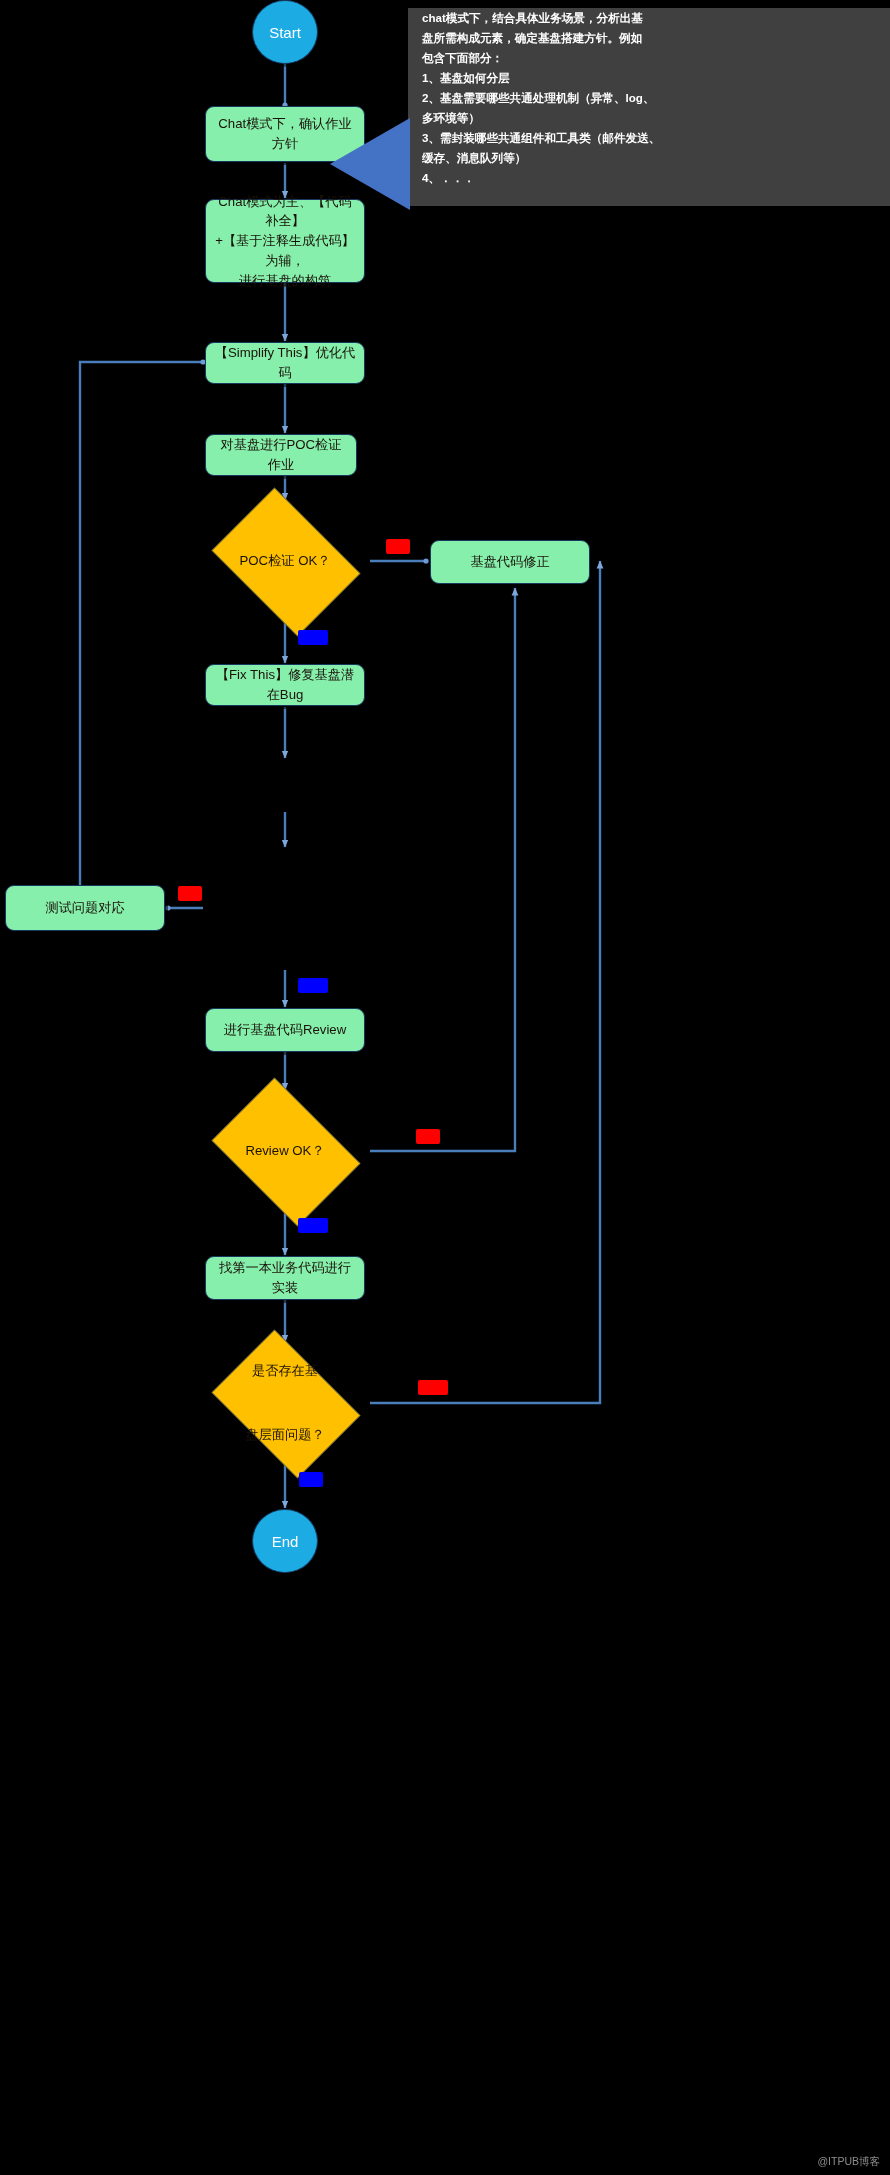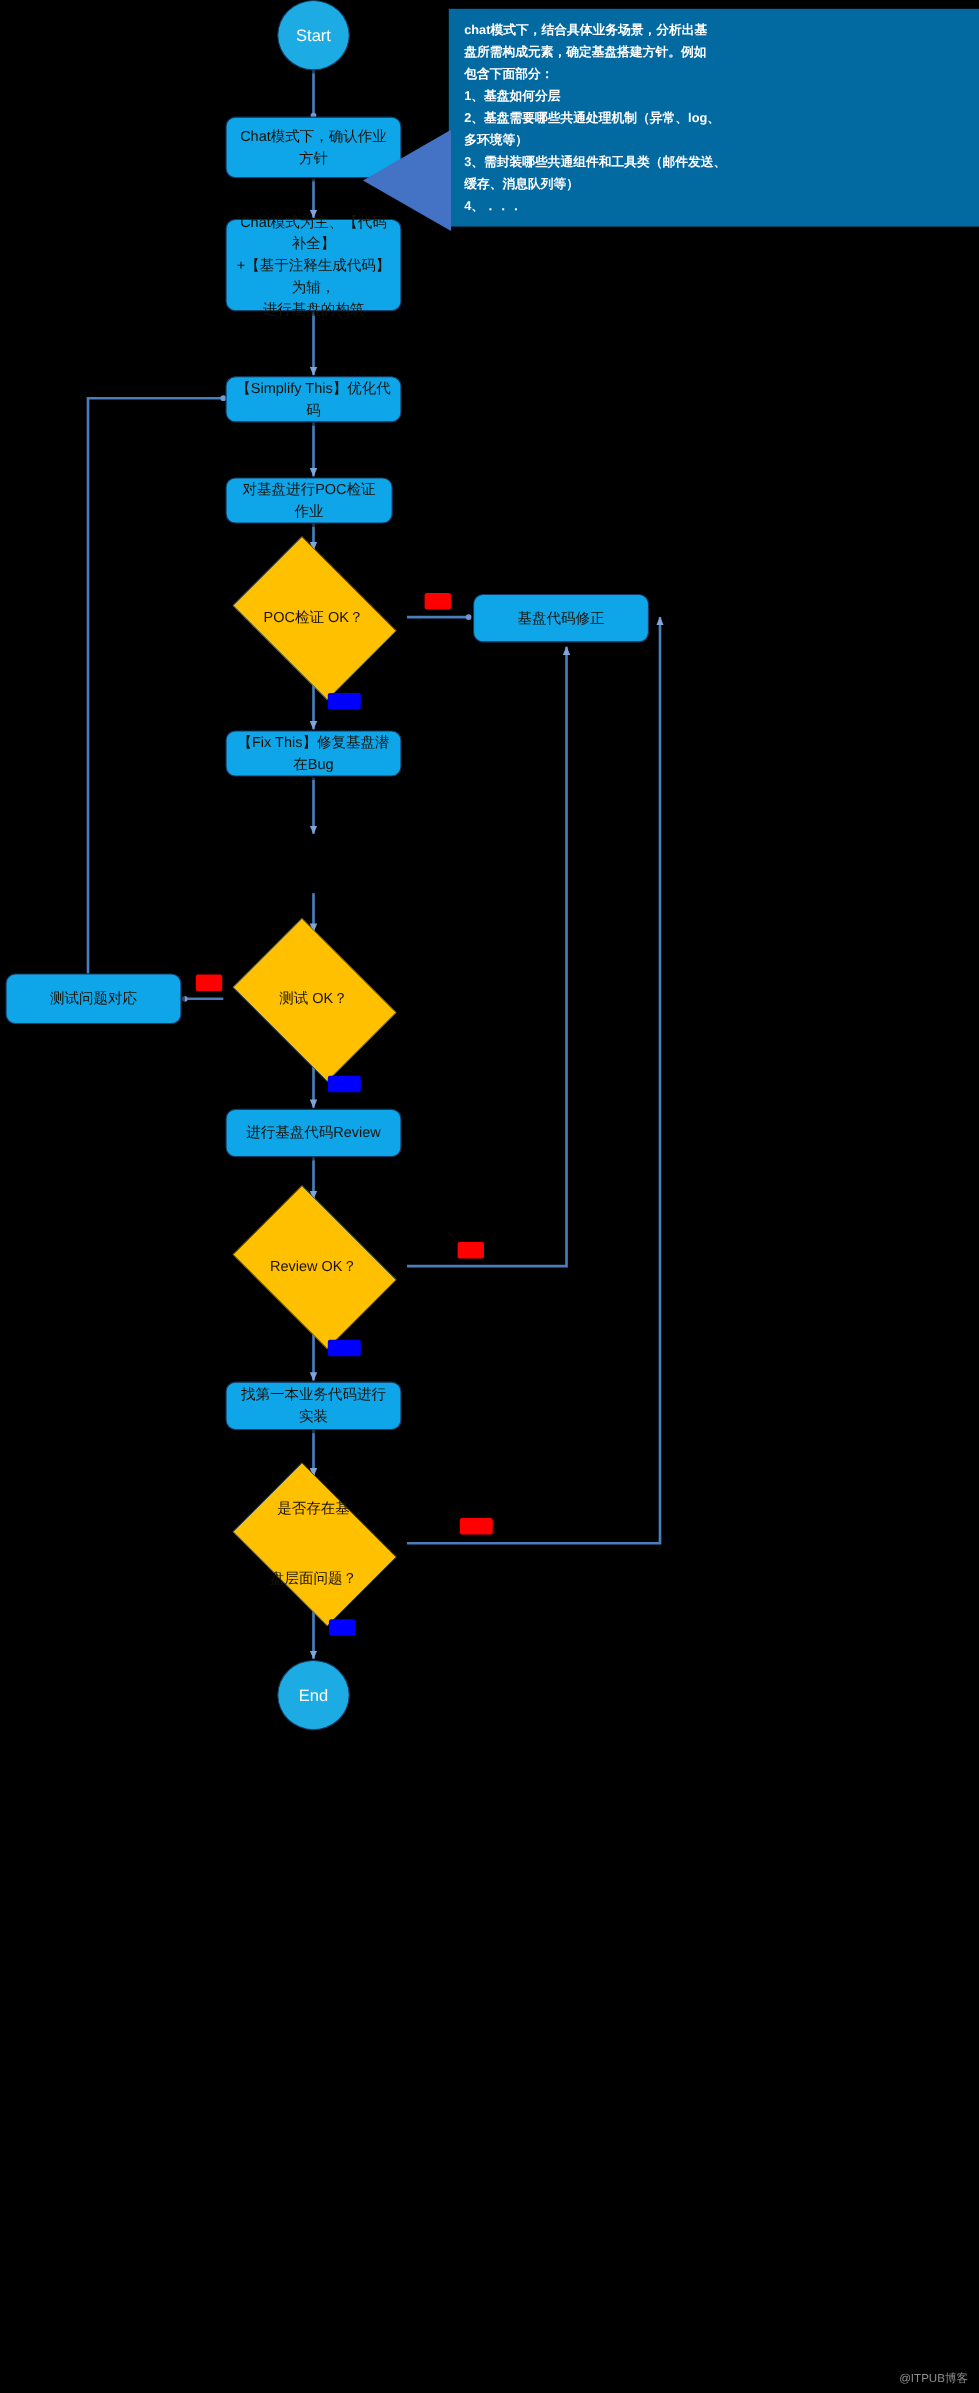--- a/index.html
+++ b/index.html
@@ -8,21 +8,21 @@
     font-family:"Liberation Sans","DejaVu Sans",sans-serif;
   }
   #stage{position:absolute;left:0;top:0;width:890px;height:2175px;}
   svg#wires{position:absolute;left:0;top:0;width:890px;height:2175px;}
 
   .node{position:absolute;box-sizing:border-box;display:flex;align-items:center;
         justify-content:center;text-align:center;}
 
   
   .proc{
-    background:#0ea5e9;border:1.6px solid #17375E;border-radius:9px;
+    background:#86efac;border:1.6px solid #17375E;border-radius:9px;
     color:#1a1208;font-size:13.2px;line-height:1.5;font-weight:500;
     padding:4px 8px;
     box-shadow:3px 3px 0 rgba(0,0,0,.55);
   }
   
   .dec{
     width:170px;height:124px;color:#1a1208;font-size:13.2px;line-height:1.55;
     font-weight:500;
   }
   .dec .dshape{
@@ -33,23 +33,23 @@
   }
   .dec .dlabel{position:relative;z-index:2;width:130px;}
   
   .term{
     background:#1CACE3;border:1.6px solid #17375E;border-radius:50%;
     color:#fff;font-weight:normal;font-size:15px;
     box-shadow:3px 3px 0 rgba(0,0,0,.5);
   }
   
   .note{
-    position:absolute;background:#0369a1;color:#fff;
+    position:absolute;background:#404040;color:#fff;
     font-size:11.6px;line-height:1.72;font-weight:bold;
-    padding:10px 12px 12px 14px;box-sizing:border-box;
+    padding:0 12px 12px 14px;box-sizing:border-box;
     box-shadow:3px 3px 0 rgba(0,0,0,.5);
   }
   .note div{white-space:nowrap;}
   
   .elabel{
     position:absolute;font-size:10px;font-weight:bold;letter-spacing:.5px;
     padding:1px 4px;border-radius:2px;line-height:1.25;
     filter:blur(.45px);
   }
   .elabel.no{background:#FF0000;color:#FF0000;}
@@ -162,24 +162,20 @@
 
   <div class="node proc" style="left:430px;top:540px;width:160px;height:44px;">
     <span>基盘代码修正</span>
   </div>
 
   <div class="node proc" style="left:205px;top:664px;width:160px;height:42px;">
     <span>【Fix This】修复基盘潜在Bug</span>
   </div>
 
 
-  <div class="node dec" style="left:200px;top:846px;width:170px;height:124px;">
-    <span class="dshape"></span>
-    <span class="dlabel">测试 OK？</span>
-  </div>
   <div class="elabel no" style="left:178px;top:886px;">NO</div>
   <div class="elabel yes" style="left:298px;top:978px;">YES</div>
 
   <div class="node proc" style="left:5px;top:885px;width:160px;height:46px;">
     <span>测试问题对応</span>
   </div>
 
   <div class="node proc" style="left:205px;top:1008px;width:160px;height:44px;">
     <span>进行基盘代码Review</span>
   </div>

